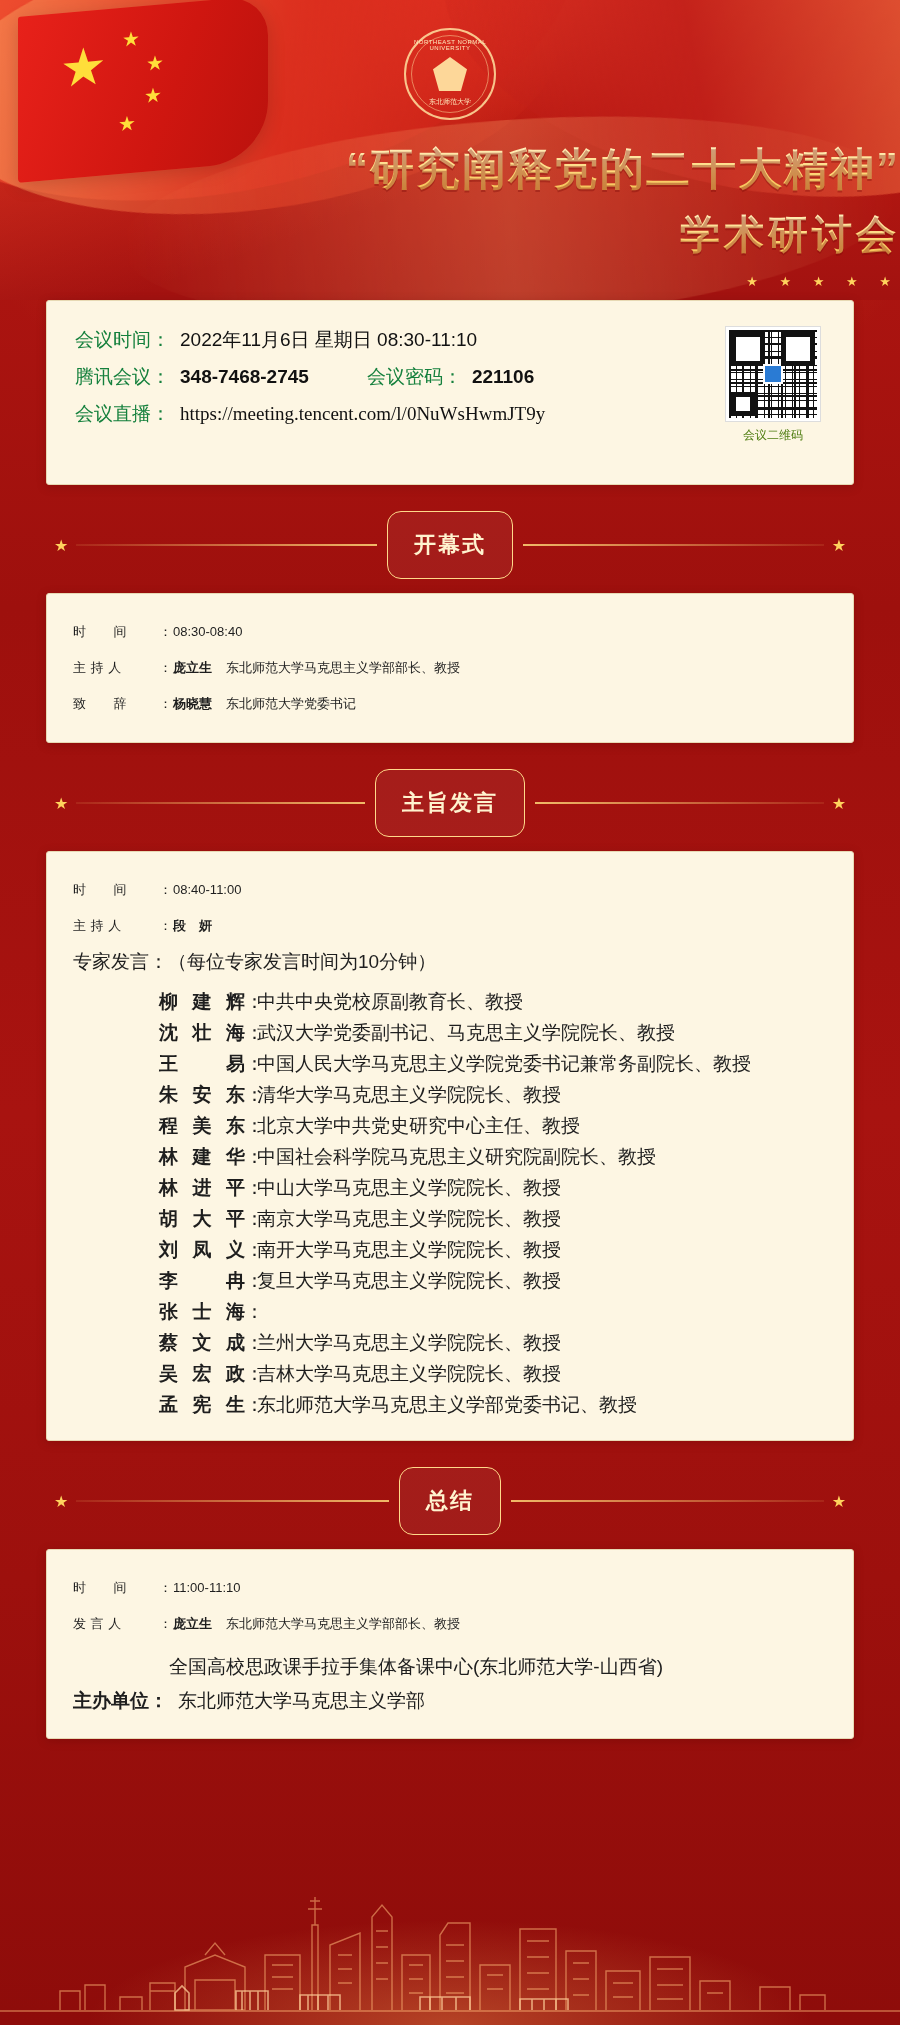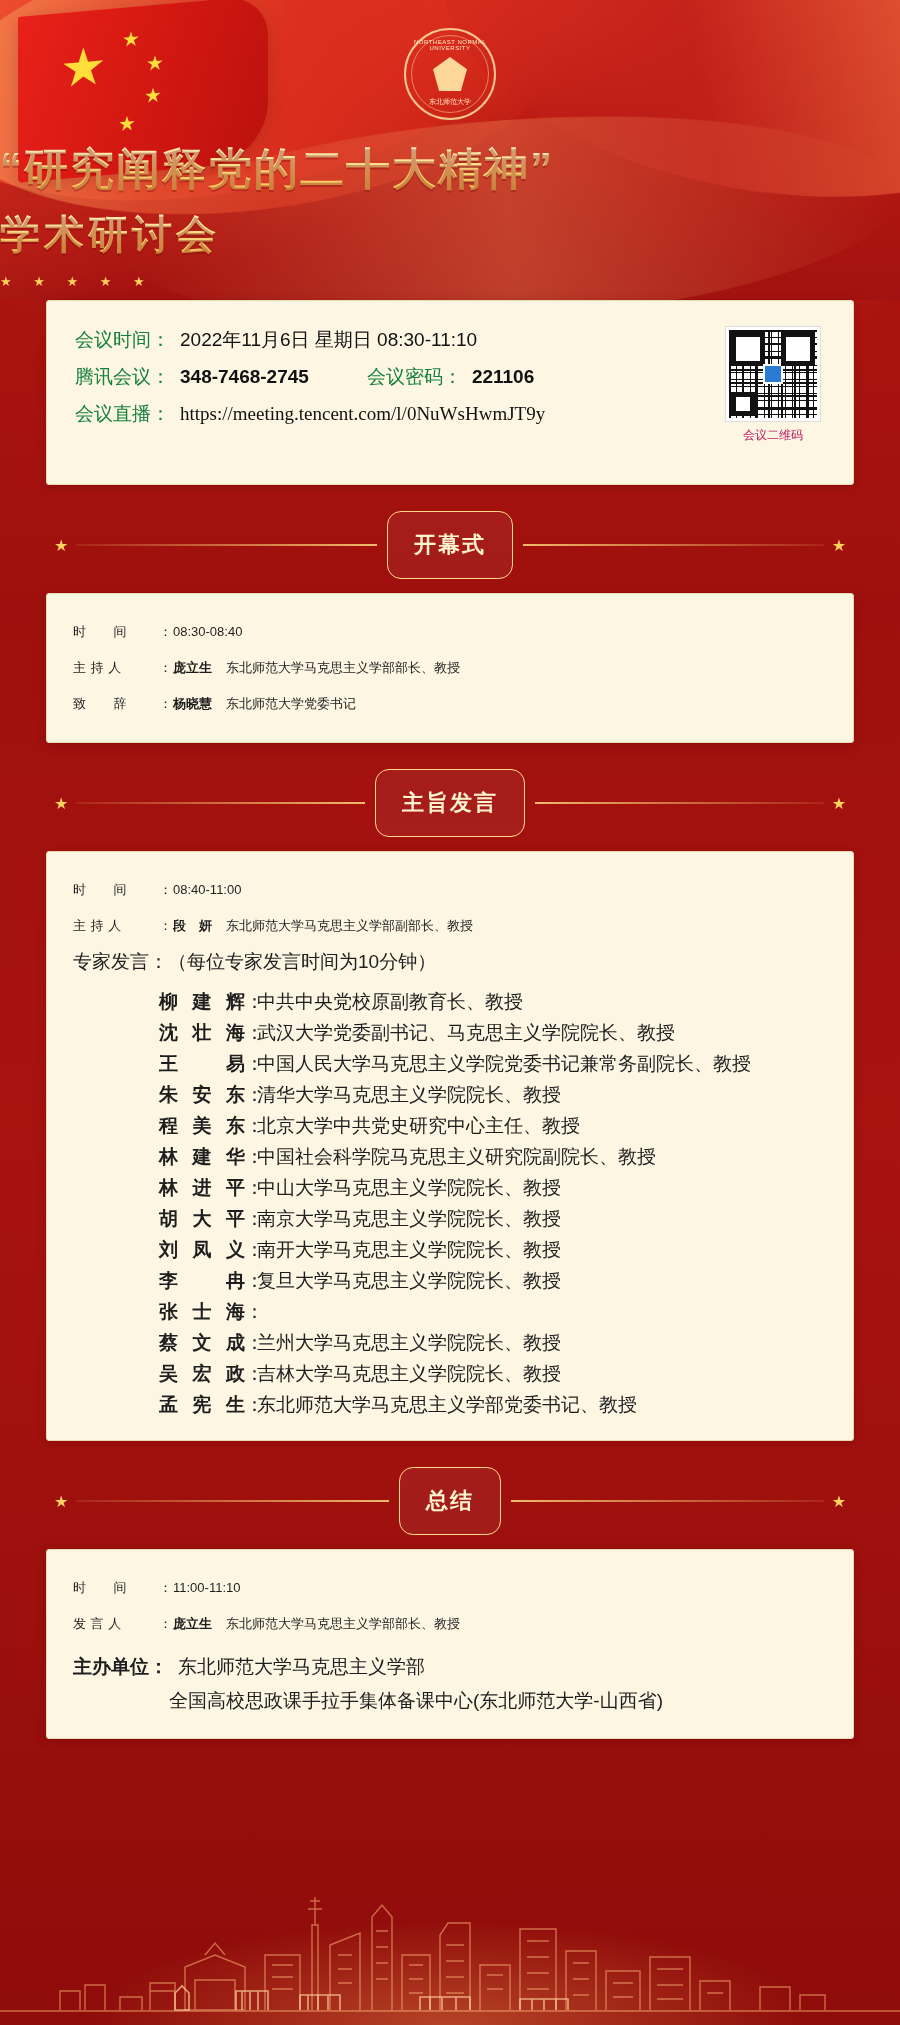--- a/index.html
+++ b/index.html
@@ -81,21 +81,21 @@
     position: absolute; bottom: 11px; left: 0; right: 0; text-align: center;
     font-size: 7px; color: #ffe9bd;
   }
   .emblem-core {
     width: 34px; height: 34px;
     background: #ffe0a0;
     clip-path: polygon(50% 0,100% 36%,82% 100%,18% 100%,0 36%);
     opacity: .95;
   }
   .title-wrap {
-    position: absolute; top: 140px; left: 0; right: 0; text-align: left;
+    position: absolute; top: 140px; left: 0; right: 0; text-align: right;
   }
   .title1 {
     font-size: 44px; font-weight: bold; letter-spacing: 2px;
     color: #ffe9a8;
     background: linear-gradient(180deg,#fff4cd 0%,#ffd778 55%,#f0b646 100%);
     -webkit-background-clip: text; background-clip: text; color: transparent;
     text-shadow: 0 2px 0 rgba(120,10,5,0.35);
   }
   .title2 {
     margin-top: 8px;
@@ -150,21 +150,21 @@
   .qr::before { left: 2px; top: 2px; }
   .qr::after { right: 2px; top: 2px; }
   .qr-mid {
     position: absolute; left: 2px; bottom: 2px; width: 24px; height: 24px;
     border: 5px solid #111; background: #fff;
   }
   .qr-center {
     position: absolute; left: 50%; top: 50%; transform: translate(-50%,-50%);
     width: 20px; height: 20px; background: #2a7bd4; border: 2px solid #fff;
   }
-  .qr-cap { font-size: 12px; color: #be185d; margin-top: 6px; }
+  .qr-cap { font-size: 12px; color: #4d7c0f; margin-top: 6px; }
   
   .sec-head {
     display: flex; align-items: center; justify-content: center;
     margin: 26px 0 14px 0;
   }
   .sec-line { flex: 1; height: 2px; background: linear-gradient(90deg, rgba(255,215,120,0.1), rgba(255,215,120,0.85)); }
   .sec-line.r { background: linear-gradient(270deg, rgba(255,215,120,0.1), rgba(255,215,120,0.85)); }
   .sec-star { color: #ffd35e; font-size: 16px; margin: 0 8px; }
   .sec-title {
     padding: 18px 26px;
@@ -302,21 +302,20 @@
     <div class="card">
       <div class="d-row">
         <span class="d-lbl">时　　间</span>
         <span class="d-colon">：</span>
         <span>08:40-11:00</span>
       </div>
       <div class="d-row">
         <span class="d-lbl">主 持 人</span>
         <span class="d-colon">：</span>
         <span class="d-name">段　妍</span>
-        <span class="d-desc">东北师范大学马克思主义学部副部长、教授</span>
       </div>
       <div class="note">专家发言：（每位专家发言时间为10分钟）</div>
 
       <div class="speaker-list">
         <div class="sp-row">
           <span class="sp-name">柳建辉</span>
           <span class="sp-colon">：</span>
           <span class="sp-desc">中共中央党校原副教育长、教授</span>
         </div>
         <div class="sp-row">
@@ -400,25 +399,25 @@
         <span>11:00-11:10</span>
       </div>
       <div class="d-row">
         <span class="d-lbl">发 言 人</span>
         <span class="d-colon">：</span>
         <span class="d-name">庞立生</span>
         <span class="d-desc">东北师范大学马克思主义学部部长、教授</span>
       </div>
       <div class="org-block">
         <div class="org-row">
+          <span class="org-val2">全国高校思政课手拉手集体备课中心(东北师范大学-山西省)</span>
+        </div>
+        <div class="org-row">
           <span class="org-lbl">主办单位：</span>
           <span class="org-val">东北师范大学马克思主义学部</span>
-        </div>
-        <div class="org-row">
-          <span class="org-val2">全国高校思政课手拉手集体备课中心(东北师范大学-山西省)</span>
         </div>
       </div>
     </div>
   </div>
 
   <div class="glow"></div>
   <svg class="skyline" viewBox="0 0 900 220" preserveAspectRatio="none">
     <g fill="none" stroke="#ffb877" stroke-width="1.4" opacity="0.55">
       <path d="M150 205 L150 178 L175 178 L175 205 M150 186 L175 186"></path>
       <path d="M185 205 L185 162 L215 150 L245 162 L245 205 Z M195 205 L195 175 L235 175 L235 205"></path>

